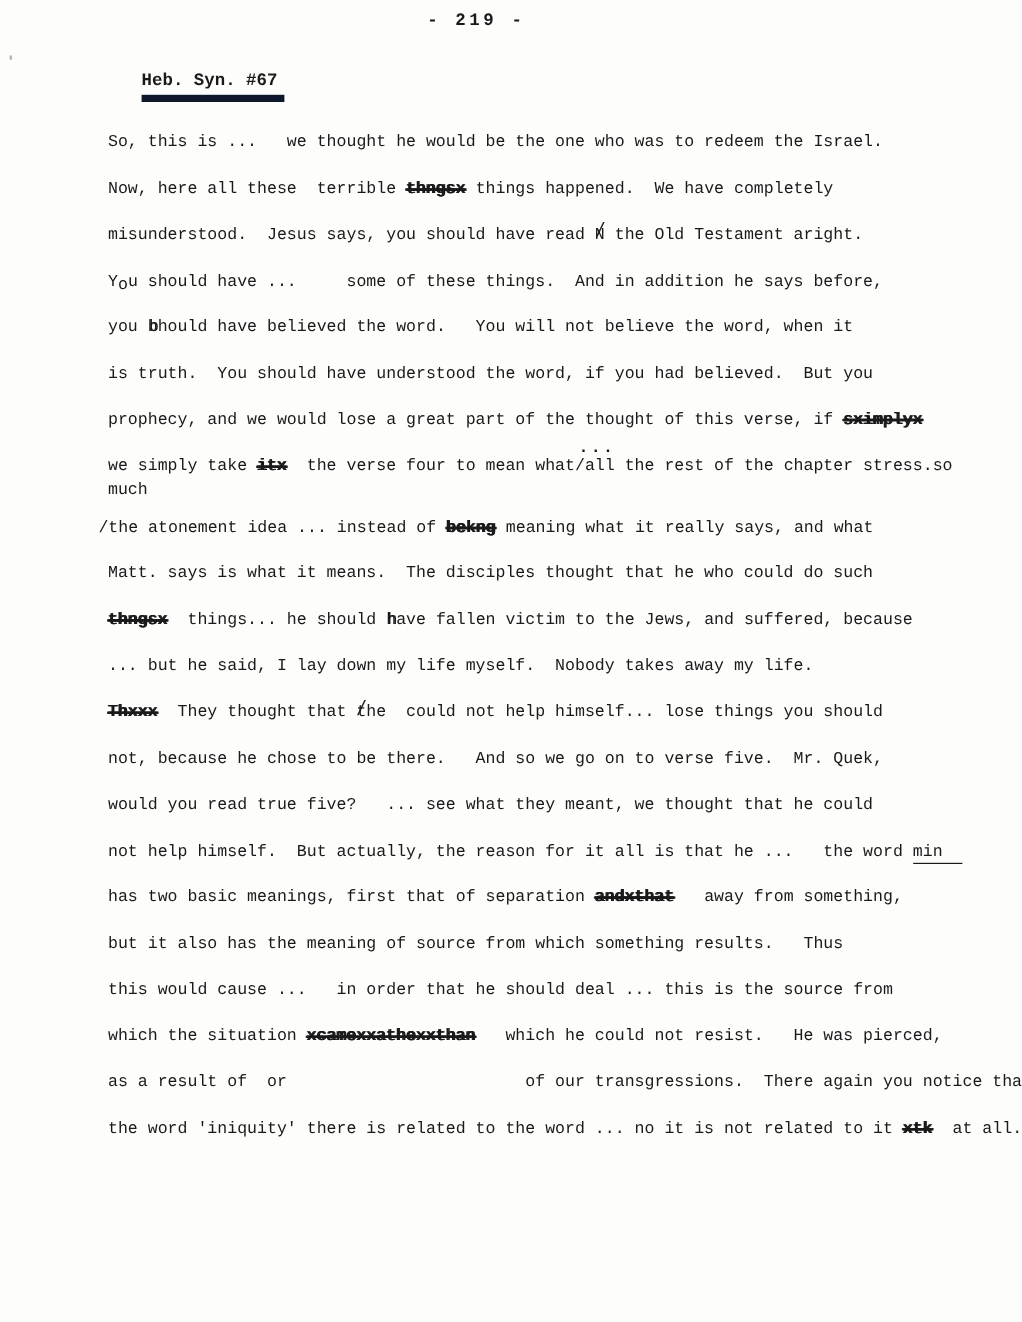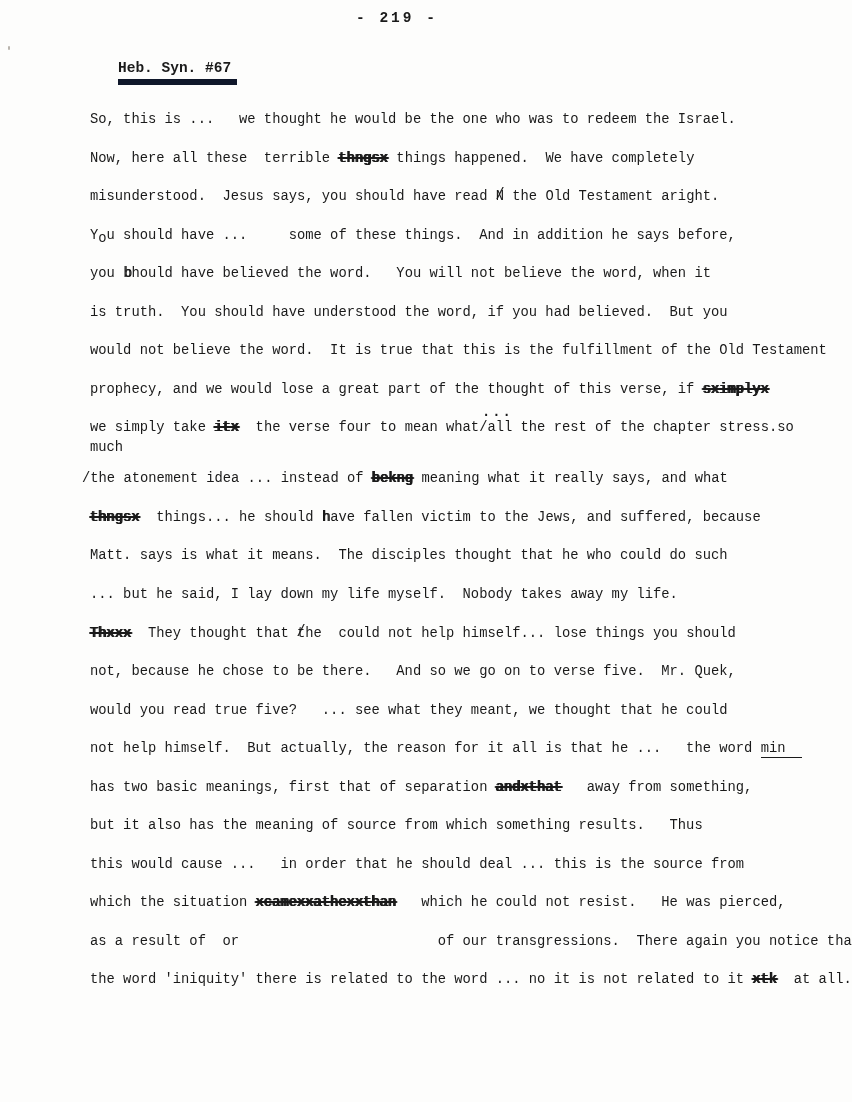--- a/index.html
+++ b/index.html
@@ -69,27 +69,26 @@
   <div class="speck"></div>
   <div class="pageno">- 219 -</div>
   <div class="heading">Heb. Syn. #67</div>
   <div class="doc">
       <div class="line"><span>So, this is ...   we thought he would be the one who was to redeem the Israel.</span></div>
       <div class="line"><span>Now, here all these  terrible </span><span class="x">thngsx</span><span> things happened.  We have completely</span></div>
       <div class="line"><span>misunderstood.  Jesus says, you should have read </span><span class="sl">N</span><span> the Old Testament aright.</span></div>
       <div class="line"><span>Y</span><span class="sub">o</span><span>u should have ...     some of these things.  And in addition he says before,</span></div>
       <div class="line"><span>you </span><span class="ot">b</span><span>hould have believed the word.   You will not believe the word, when it</span></div>
       <div class="line"><span>is truth.  You should have understood the word, if you had believed.  But you</span></div>
-      <div class="line"><span>would not believe the word.  It is true that this is the fulfillment of the Old Testament</span></div>
       <div class="line"><span>prophecy, and we would lose a great part of the thought of this verse, if </span><span class="x">sximplyx</span></div>
       <div class="line" style="height: 20px;"><span class="above" style="left: 392px;">...</span><span>we simply take </span><span class="x">itx</span><span>  the verse four to mean what/all the rest of the chapter stress.so</span></div>
       <div class="line" style="height: 19px;"><span>much</span></div>
       <div class="line" style="height: 38.55px; margin-left: -8px; margin-top: 12px;"><span>/the atonement idea ... instead of </span><span class="x">bekng</span><span> meaning what it really says, and what</span></div>
+      <div class="line"><span>Matt. says is what it means.  The disciples thought that he who could do such</span></div>
       <div class="line"><span class="x">thngsx</span><span>  things... he should </span><span class="ot">h</span><span>ave fallen victim to the Jews, and suffered, because</span></div>
-      <div class="line"><span>Matt. says is what it means.  The disciples thought that he who could do such</span></div>
       <div class="line"><span>... but he said, I lay down my life myself.  Nobody takes away my life.</span></div>
       <div class="line"><span class="x">Thxxx</span><span>  They thought that </span><span class="sl">t</span><span>he  could not help himself... lose things you should</span></div>
       <div class="line"><span>not, because he chose to be there.   And so we go on to verse five.  Mr. Quek,</span></div>
       <div class="line"><span>would you read true five?   ... see what they meant, we thought that he could</span></div>
       <div class="line"><span>not help himself.  But actually, the reason for it all is that he ...   the word </span><span class="u">min  </span></div>
       <div class="line"><span>has two basic meanings, first that of separation </span><span class="x">andxthat</span><span>   away from something,</span></div>
       <div class="line"><span>but it also has the meaning of source from which something results.   Thus</span></div>
       <div class="line"><span>this would cause ...   in order that he should deal ... this is the source from</span></div>
       <div class="line"><span>which the situation </span><span class="x">xcamexxathexxthan</span><span>   which he could not resist.   He was pierced,</span></div>
       <div class="line"><span>as a result of  or                        of our transgressions.  There again you notice that</span></div>

